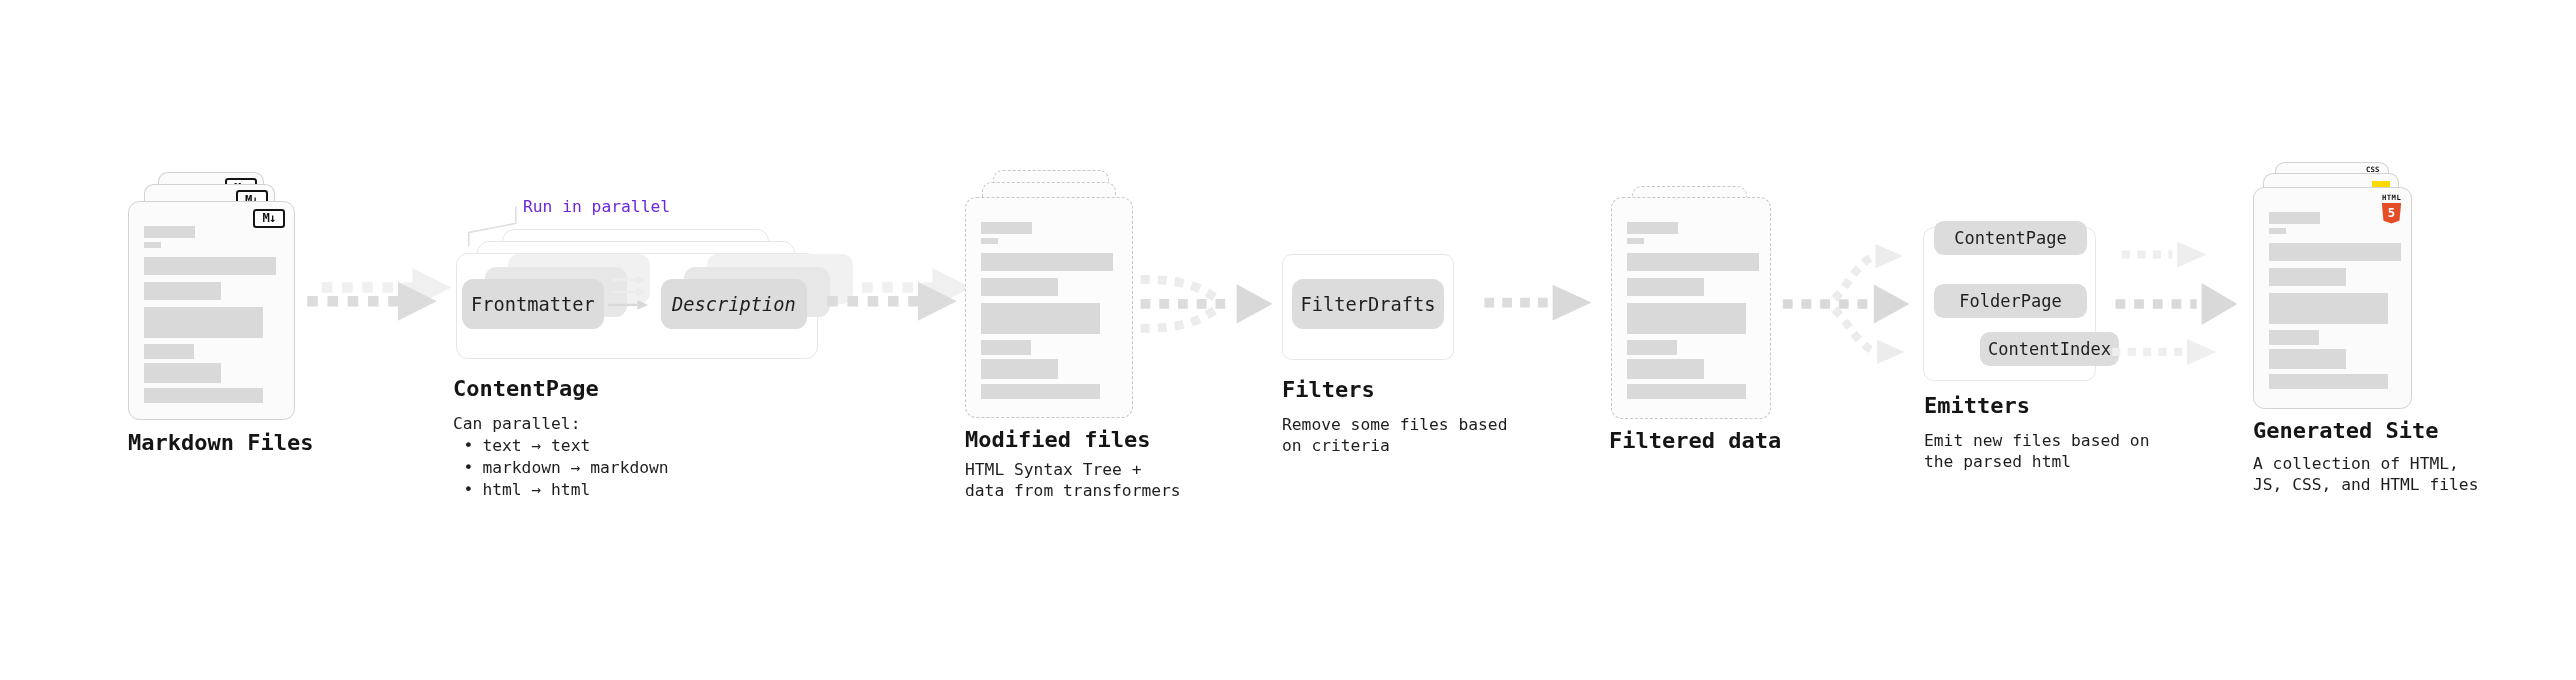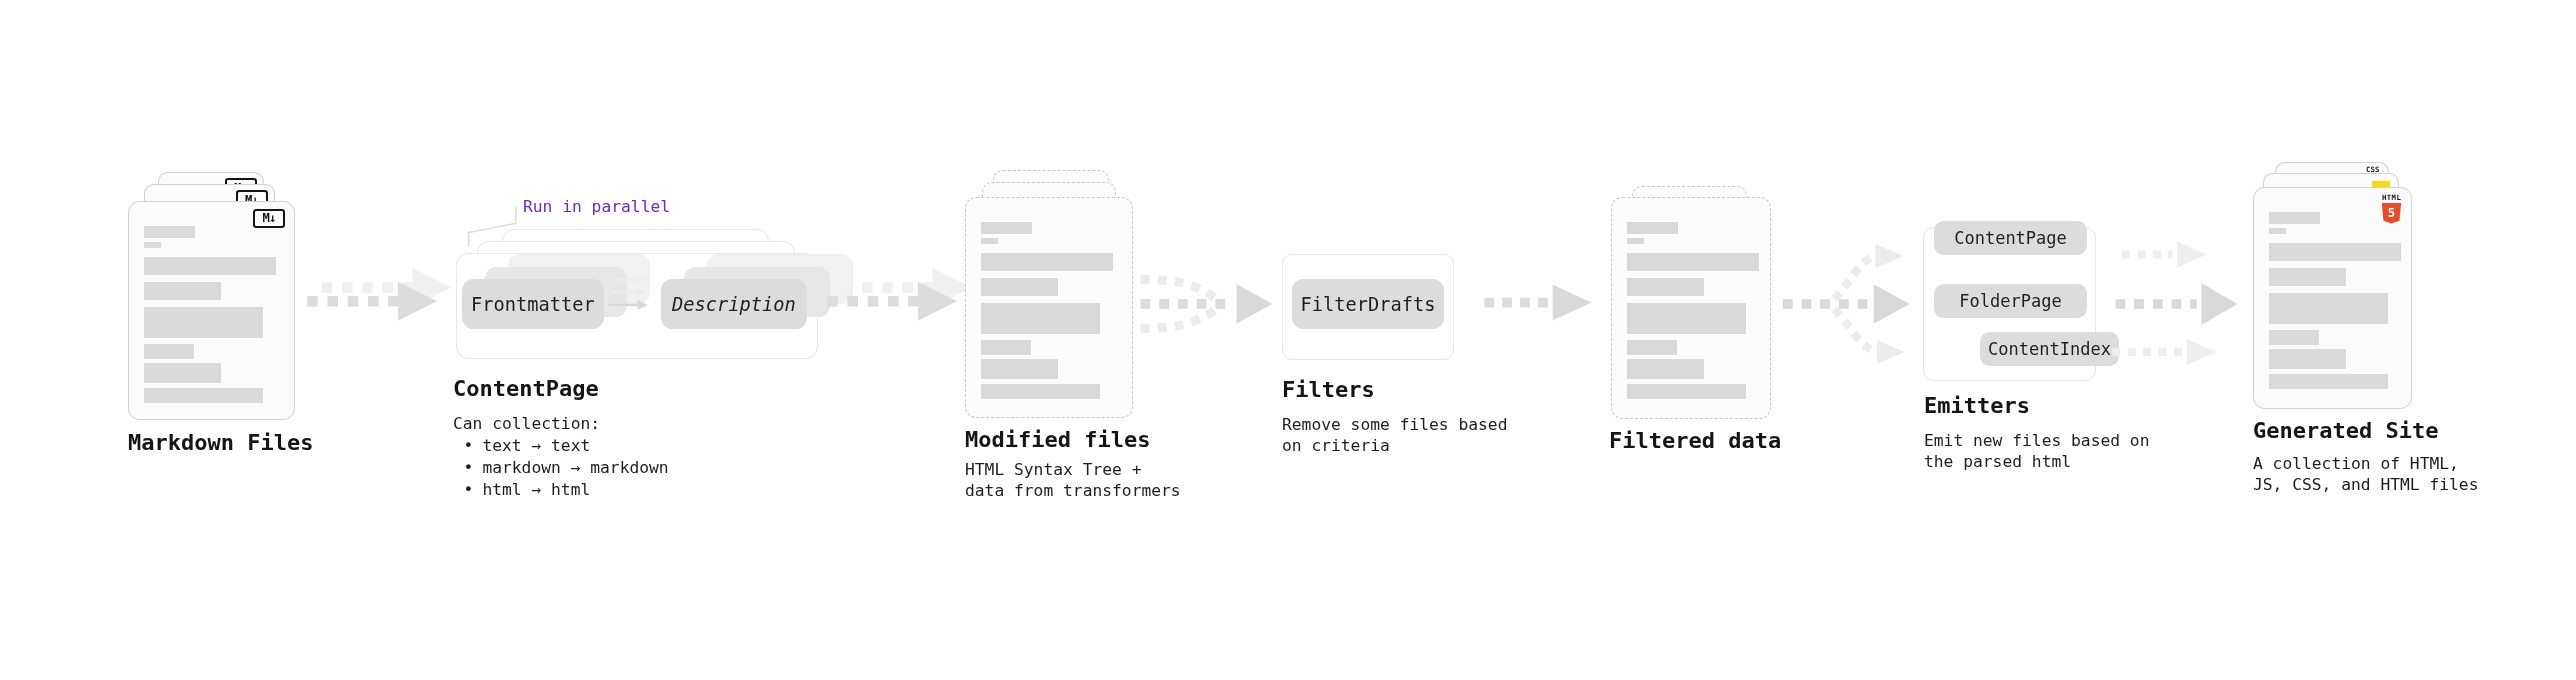--- a/index.html
+++ b/index.html
@@ -116,21 +116,21 @@
         <polygon points="34,5 46,11 34,17" fill="#ececec"></polygon>
       <line x1="4" y1="26" x2="34" y2="26" stroke="#ececec" stroke-width="3"></line>
         <polygon points="34,20 46,26 34,32" fill="#ececec"></polygon>
       <line x1="0" y1="42" x2="36" y2="42" stroke="#d8d8d8" stroke-width="3"></line>
         <polygon points="36,36 49,42 36,48" fill="#d8d8d8"></polygon>
     </g>
   </svg>
 
   <div class="node-label" style="left:453px;top:376px;">ContentPage</div>
   <div class="bullets" style="left:453px;top:413px;">
-    <div class="b-line" style="padding-left:0;">Can collection:</div>
+    <div class="b-line" style="padding-left:0;">Can parallel:</div>
     <div class="b-line"><span class="b-dot">•</span><span>text → text</span></div>
     <div class="b-line"><span class="b-dot">•</span><span>markdown → markdown</span></div>
     <div class="b-line"><span class="b-dot">•</span><span>html → html</span></div>
   </div>
 </div>
 
 <svg style="left:817px;top:264px;" width="163" height="81" viewBox="0 0 200 100">
   <use href="#dbl-arrow"></use>
 </svg>
 

